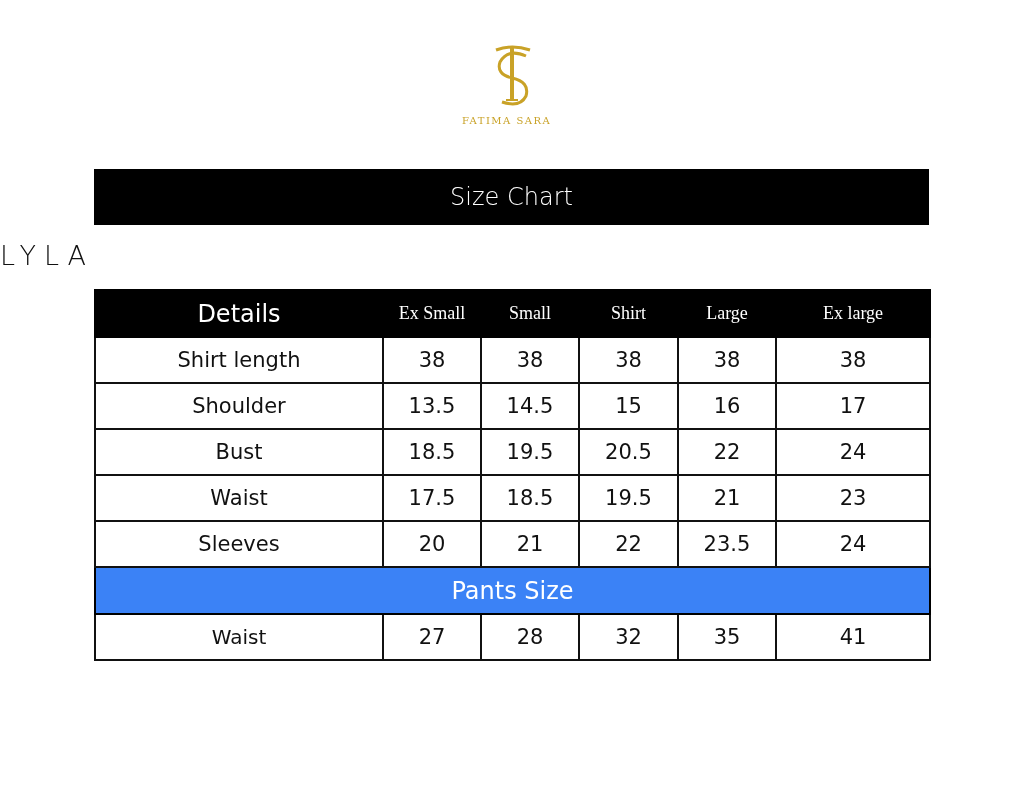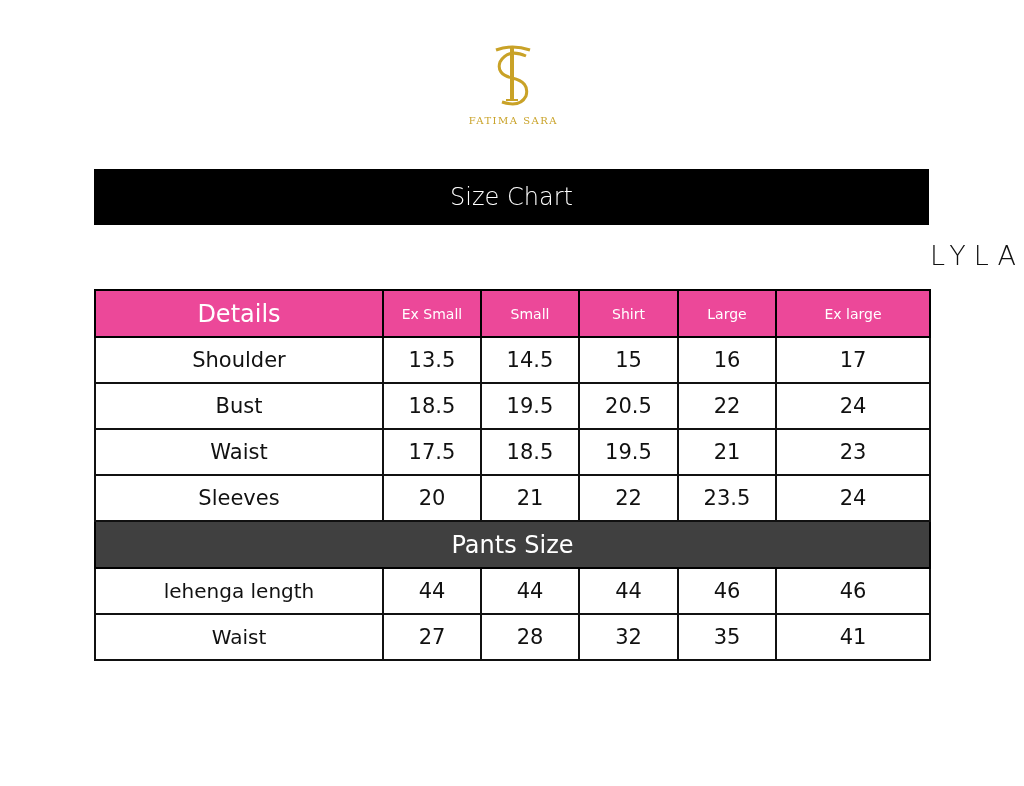--- a/index.html
+++ b/index.html
@@ -1,29 +1,29 @@
 <!DOCTYPE html>
 <html><head>
 <meta charset="utf-8">
 <style>
   html, body { margin: 0; padding: 0; background: #ffffff; }
   body { width: 1024px; height: 786px; position: relative; overflow: hidden; font-family: "DejaVu Sans", sans-serif; color: #111; }
   .logo { position: absolute; left: 462px; top: 40px; width: 100px; height: 92px; text-align: center; }
   .logo svg { display: block; margin: 0 auto; }
-  .logo-text { position: absolute; left: 0; right: 4px; top: 75px; font-family: "DejaVu Serif", serif; font-size: 10px; letter-spacing: 1.5px; color: #c9a227; text-align: right; }
+  .logo-text { position: absolute; left: 0; right: 4px; top: 75px; font-family: "DejaVu Serif", serif; font-size: 10px; letter-spacing: 1.5px; color: #c9a227; text-align: left; }
   .banner { position: absolute; left: 94px; width: 835px; top: 169px; height: 56px; background: #000; color: #fff; display: flex; align-items: center; justify-content: center; font-size: 24px; font-family: "DejaVu Sans", sans-serif; font-weight: 300; }
-  .product { position: absolute; left: 0; right: 0; top: 240px; text-align: right; font-size: 27px; letter-spacing: 8px; font-family: "DejaVu Sans", sans-serif; font-weight: 300; }
+  .product { position: absolute; left: 0; right: 0; top: 240px; text-align: left; font-size: 27px; letter-spacing: 8px; font-family: "DejaVu Sans", sans-serif; font-weight: 300; }
   table.chart { position: absolute; left: 94px; top: 289px; width: 835px; border-collapse: collapse; table-layout: fixed; }
   table.chart td, table.chart th { border: 2px solid #111; text-align: center; padding: 0; }
-  table.chart thead th { background: #ec4899; color: #fff; font-weight: normal; height: 45px; border-color: #000; }
+  table.chart thead th { background: #000000; color: #fff; font-weight: normal; height: 45px; border-color: #000; }
   th.details-h { font-size: 24px; }
-  th.size-h { font-size: 14px; }
+  th.size-h { font-size: 18px; font-family: Liberation Serif, serif; }
   tr.data td { height: 44px; font-size: 21px; }
   tr.data td.label { font-size: 21px; }
-  tr.pants-banner td { background: #404040; color: #fff; height: 45px; font-size: 24px; border-color: #000; }
+  tr.pants-banner td { background: #3b82f6; color: #fff; height: 45px; font-size: 24px; border-color: #000; }
   tr.pants td { height: 44px; font-size: 21px; }
   tr.pants td.label { font-size: 20px; }
 </style>
 </head>
 <body>
 
 <div class="logo">
   <svg width="60" height="72" viewBox="0 0 60 72">
     <path d="M14 10 Q30 4 48 10" stroke="#c9a227" stroke-width="3" fill="none"></path>
     <line x1="30" y1="8" x2="30" y2="60" stroke="#c9a227" stroke-width="4"></line>
@@ -53,20 +53,28 @@
       <th class="details-h">Details</th>
       <th class="size-h">Ex Small</th>
       <th class="size-h">Small</th>
       <th class="size-h">Shirt</th>
       <th class="size-h">Large</th>
       <th class="size-h">Ex large</th>
     </tr>
   </thead>
   <tbody>
     <tr class="data">
+      <td class="label">Shirt length</td>
+      <td>38</td>
+      <td>38</td>
+      <td>38</td>
+      <td>38</td>
+      <td>38</td>
+    </tr>
+    <tr class="data">
       <td class="label">Shoulder</td>
       <td>13.5</td>
       <td>14.5</td>
       <td>15</td>
       <td>16</td>
       <td>17</td>
     </tr>
     <tr class="data">
       <td class="label">Bust</td>
       <td>18.5</td>
@@ -88,28 +96,20 @@
       <td>20</td>
       <td>21</td>
       <td>22</td>
       <td>23.5</td>
       <td>24</td>
     </tr>
     <tr class="pants-banner">
       <td colspan="6">Pants Size</td>
     </tr>
     <tr class="pants">
-      <td class="label">lehenga length</td>
-      <td>44</td>
-      <td>44</td>
-      <td>44</td>
-      <td>46</td>
-      <td>46</td>
-    </tr>
-    <tr class="pants">
       <td class="label">Waist</td>
       <td>27</td>
       <td>28</td>
       <td>32</td>
       <td>35</td>
       <td>41</td>
     </tr>
   </tbody>
 </table>
 

